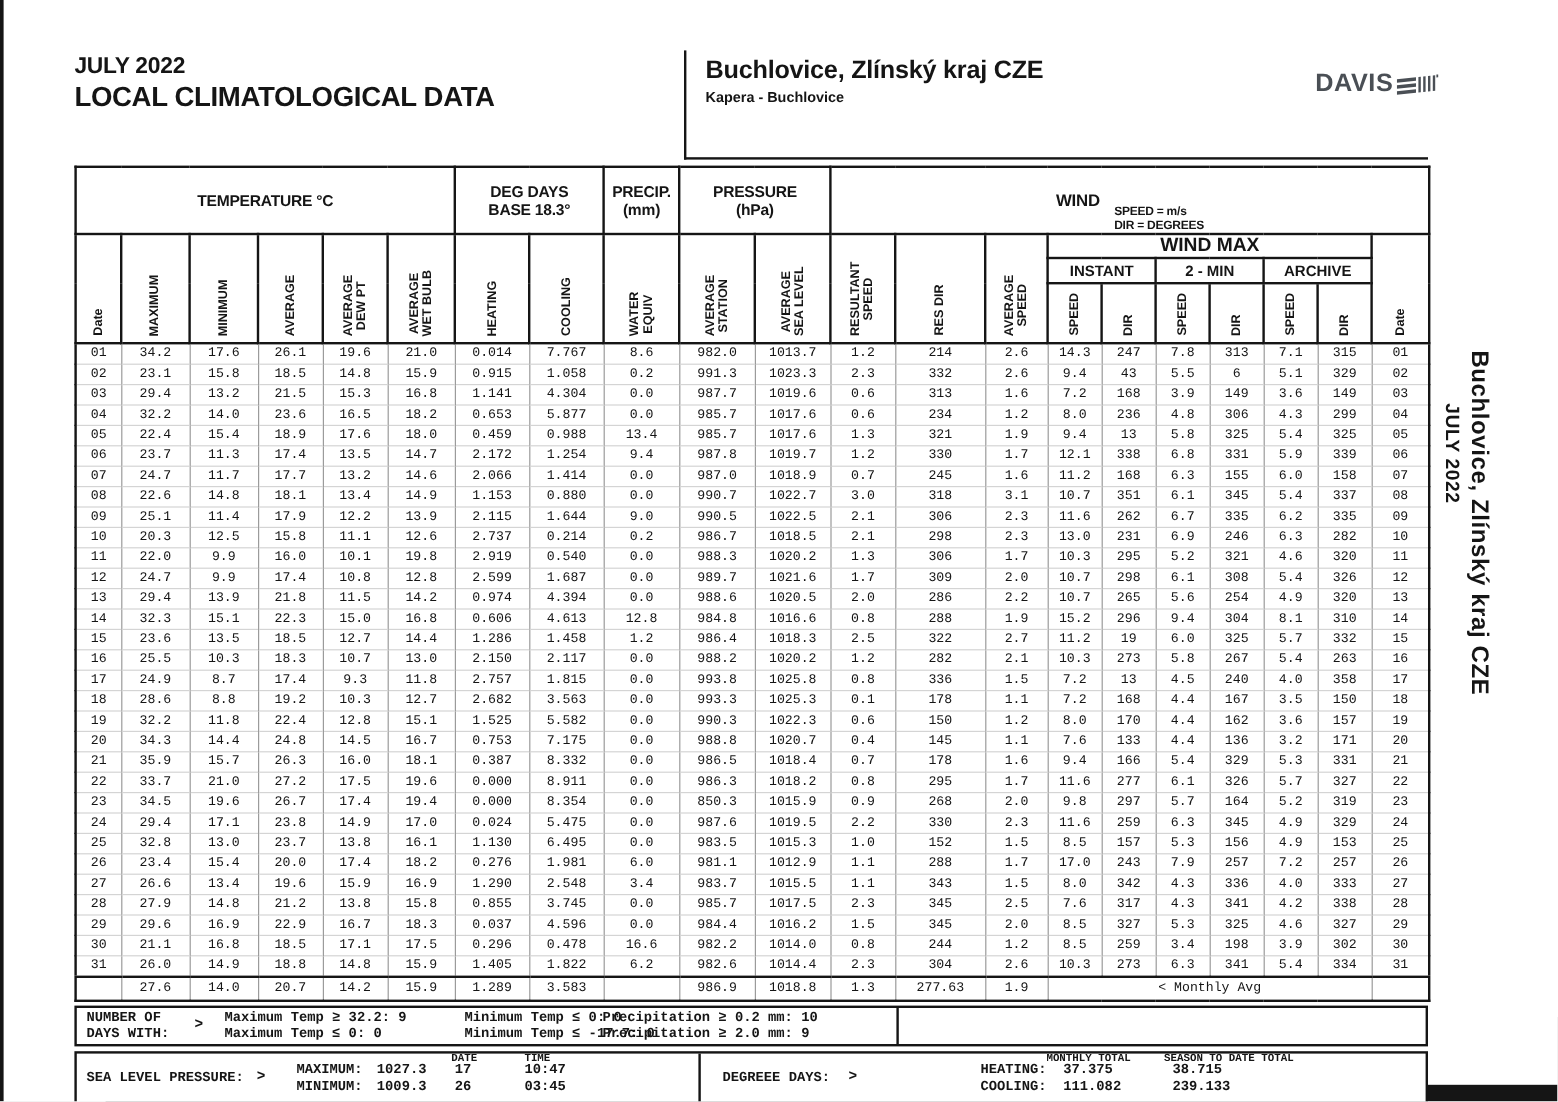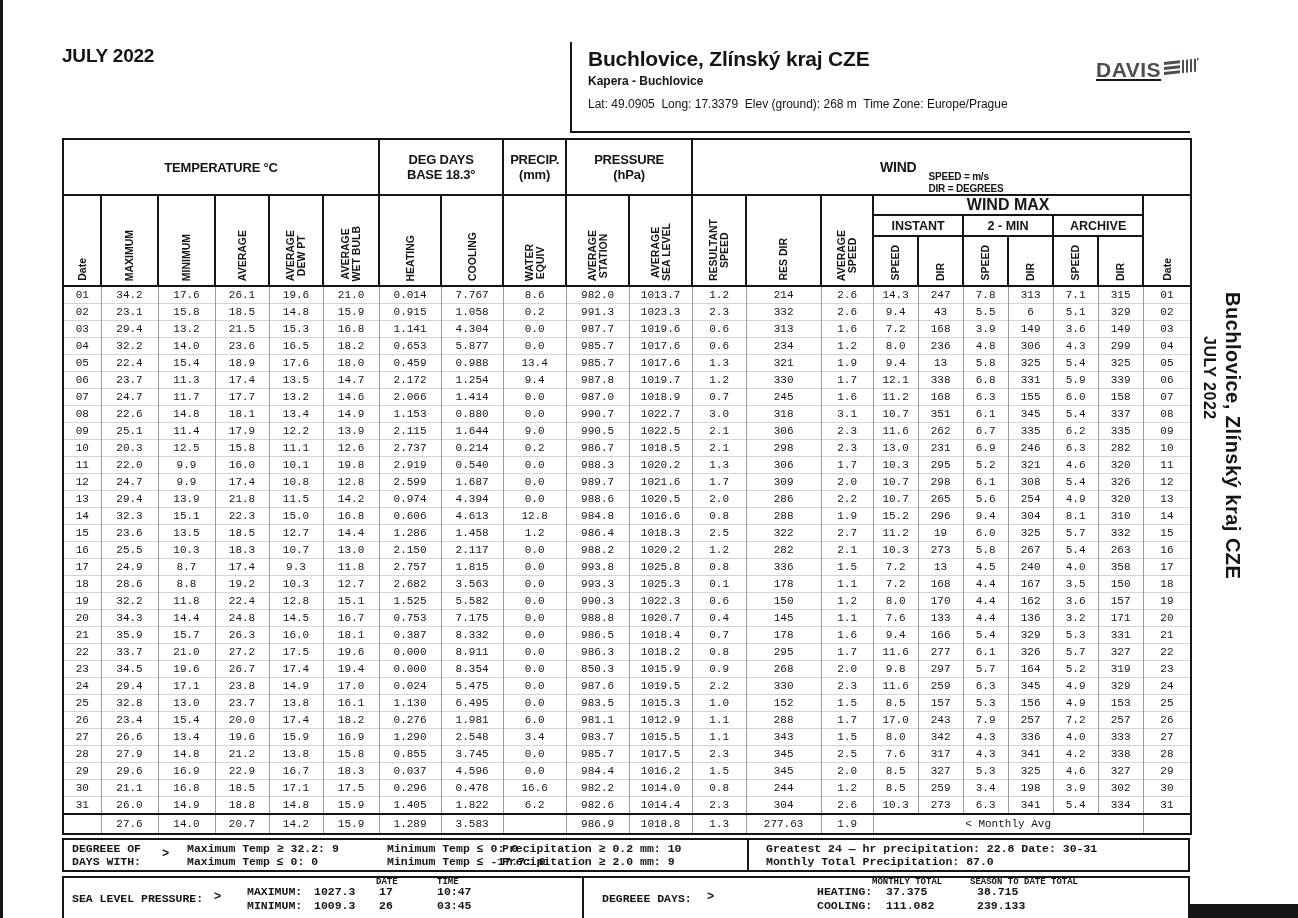--- a/index.html
+++ b/index.html
@@ -12,21 +12,21 @@
   .mast-left{position:absolute;left:62px;top:44px;}
   .m-month{font-size:19px;line-height:23px;font-weight:800;letter-spacing:-0.2px;}
   .m-title{font-size:23px;line-height:27px;font-weight:800;letter-spacing:-0.3px;}
   .m-net{font-size:12px;font-weight:700;margin-top:4px;letter-spacing:-0.1px;}
   .mast-divider{position:absolute;left:570px;top:42px;width:2px;height:91px;background:#151515;}
   .mast-underline{position:absolute;left:570px;top:131px;width:620px;height:2px;background:#151515;}
   .mast-right{position:absolute;left:588px;top:46px;}
   .s-name{font-size:21px;line-height:25px;font-weight:800;letter-spacing:-0.2px;}
   .s-sub{font-size:12px;line-height:21px;font-weight:800;}
   .s-meta{font-size:12px;margin-top:5px;white-space:pre;}
-  .logo{position:absolute;left:1096px;top:58px;display:flex;align-items:flex-start;gap:3px;text-decoration:underline;}
+  .logo{position:absolute;left:1096px;top:58px;display:flex;align-items:flex-end;gap:3px;}
   .logo-text{font-size:21px;font-weight:800;letter-spacing:0.5px;color:#4a4f55;}
 
   
   .tablewrap{position:absolute;left:62px;top:138px;width:1128px;}
   table.lcd{border-collapse:collapse;table-layout:fixed;width:1128px;border:2px solid #151515;}
   table.lcd th{border:2px solid #151515;padding:0;background:#fff;font-weight:700;}
   .g-row th{height:38px;font-size:13px;letter-spacing:-0.2px;}
   .two-line{white-space:pre-line;font-size:12.5px;line-height:15px;}
   .windhead{display:flex;align-items:center;justify-content:center;gap:12px;}
   .wind-word{font-size:14px;font-weight:800;}
@@ -60,26 +60,26 @@
 </style>
 </head>
 <body>
 
 <div class="page">
   <div class="edge-left"></div>
   <div class="bottom-bar"></div>
 
   <div class="mast-left">
     <div class="m-month">JULY 2022</div>
+    <div class="m-title">LOCAL CLIMATOLOGICAL DATA</div>
   </div>
   <div class="mast-divider"></div>
   <div class="mast-right">
     <div class="s-name">Buchlovice, Zlínský kraj CZE</div>
     <div class="s-sub">Kapera - Buchlovice</div>
-    <div class="s-meta">Lat: 49.0905  Long: 17.3379  Elev (ground): 268 m  Time Zone: Europe/Prague</div>
   </div>
   <div class="mast-underline"></div>
   <div class="logo">
     <span class="logo-text">DAVIS</span>
     <svg width="36" height="20" viewBox="0 0 36 20">
       <g fill="#4a4f55" transform="skewY(-6)">
         <rect x="0" y="4" width="16" height="3"></rect>
         <rect x="0" y="9" width="16" height="3"></rect>
         <rect x="0" y="14" width="16" height="3"></rect>
         <rect x="18" y="4" width="2" height="13"></rect>
@@ -903,32 +903,30 @@
           <td>1.3</td>
           <td>277.63</td>
           <td>1.9</td>
           <td colspan="6" class="avg-label">&lt; Monthly Avg</td>
           <td></td>
         </tr>
       </tfoot>
     </table>
 
     <div class="band band1">
-      <span style="left:8px;top:2px;">DEGREEE OF
+      <span style="left:8px;top:2px;">NUMBER OF
 DAYS WITH:</span>
       <span class="arrow" style="left:98px;top:8px;">&gt;</span>
       <span style="left:123px;top:2px;">Maximum Temp ≥ 32.2: 9
 Maximum Temp ≤ 0: 0</span>
       <span style="left:323px;top:2px;">Minimum Temp ≤ 0: 0
 Minimum Temp ≤ -17.7: 0</span>
       <span style="left:438px;top:2px;">Precipitation ≥ 0.2 mm: 10
 Precipitation ≥ 2.0 mm: 9</span>
       <div class="vdiv" style="left:683px;"></div>
-      <span style="left:702px;top:2px;">Greatest 24 — hr precipitation: 22.8 Date: 30-31
-Monthly Total Precipitation: 87.0</span>
     </div>
 
     <div class="band band2">
       <span style="left:8px;top:14px;">SEA LEVEL PRESSURE:</span>
       <span class="arrow" style="left:150px;top:13px;">&gt;</span>
       <span style="left:183px;top:7px;">MAXIMUM:</span>
       <span style="left:250px;top:7px;">1027.3</span>
       <span style="left:183px;top:21px;">MINIMUM:</span>
       <span style="left:250px;top:21px;">1009.3</span>
       <span class="tinyhead" style="left:312px;top:0px;">DATE</span>

